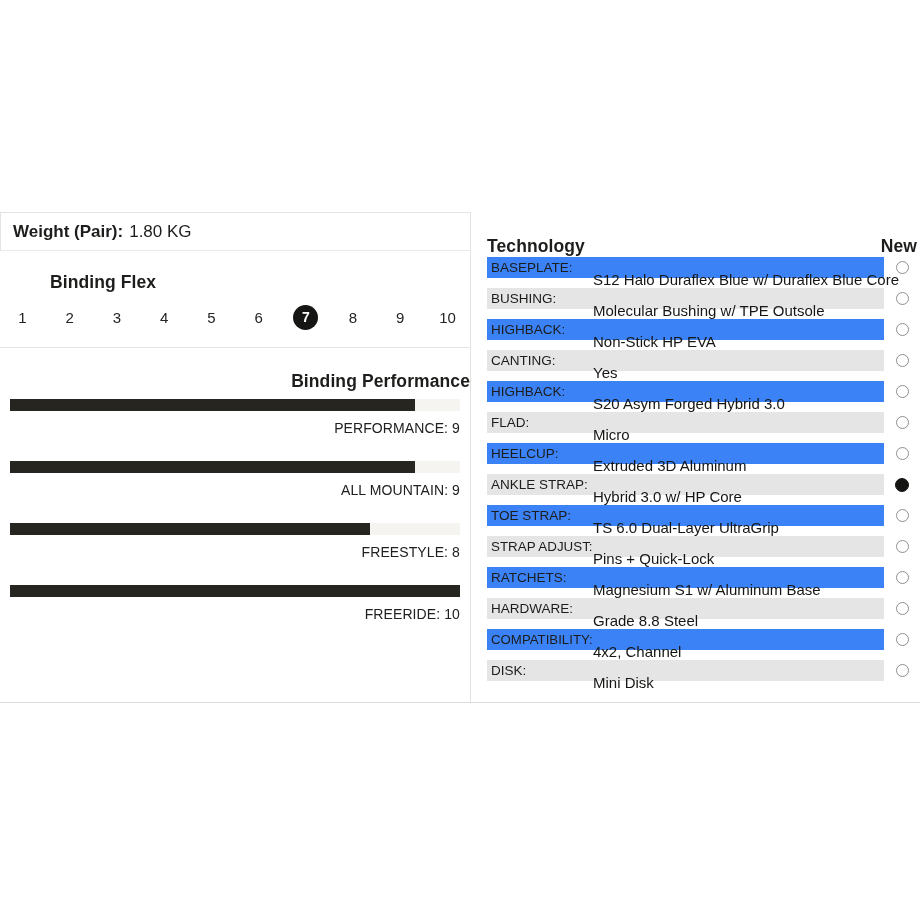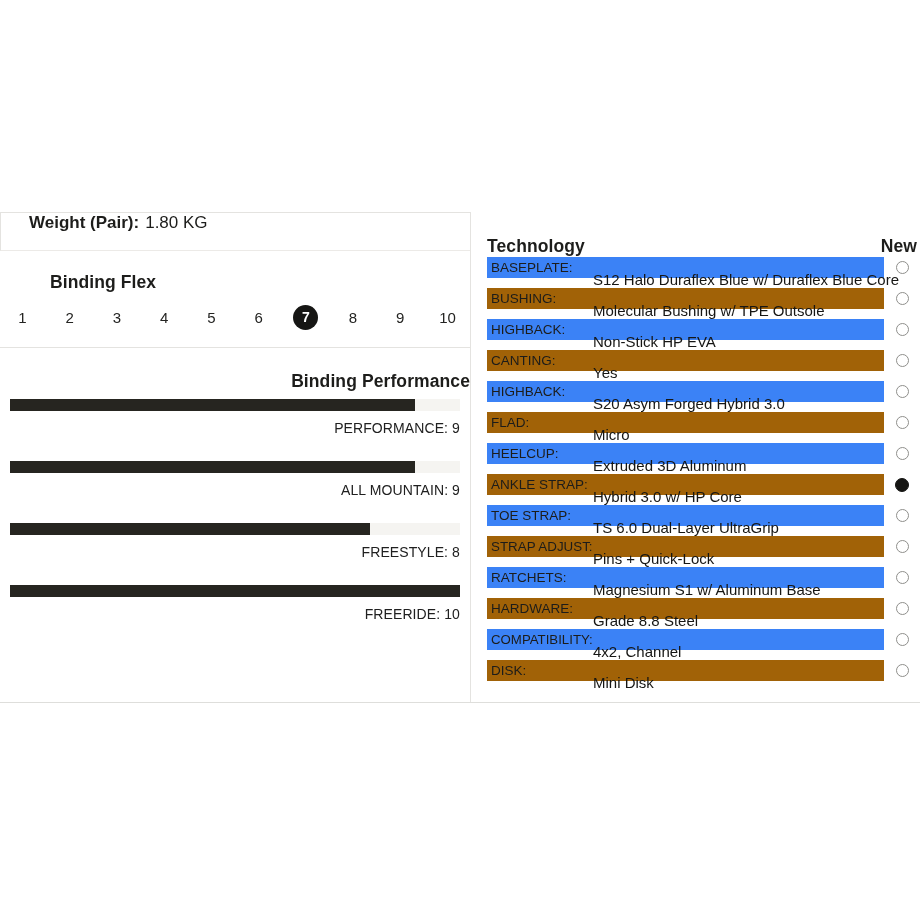--- a/index.html
+++ b/index.html
@@ -8,21 +8,21 @@
     width:920px; height:920px; position:relative; overflow:hidden;
     font-family:"Liberation Sans","DejaVu Sans",sans-serif;
     color:#1d1d1b;
     -webkit-font-smoothing:antialiased;
   }
   .band { position:absolute; left:0; top:212px; width:920px; height:490px; }
 
   
   .left-col { position:absolute; left:0; top:0; width:470px; height:490px; border-top:1px solid #e4e3e0; }
   .weight-row {
-    height:38px; display:flex; padding-left:28px;
+    height:38px; display:flex; align-items:center; padding-left:12px;
     border-bottom:1px solid #eceae7; border-left:1px solid #e4e3e0;
     font-size:17px;
   }
   .weight-row .lbl { font-weight:700; margin-right:6px; }
 
   .flex-section { height:97px; border-bottom:1px solid #e4e3e0; padding-top:21px; }
   .section-title { font-size:17.5px; font-weight:700; padding-left:12px; letter-spacing:.1px;margin-left:38px; }
   .flex-scale {
     width:450px; margin:12px 10px 0 10px;
     display:flex; justify-content:space-between; align-items:center;
@@ -49,21 +49,21 @@
     height:45px; display:flex; justify-content:space-between; align-items:flex-end;
     padding:9px 3px 0 16px;
   }
   .tech-title, .new-col-label { font-size:17.5px; font-weight:700; letter-spacing:.1px; }
   .tech-row { display:flex; align-items:center; height:21px; margin:0 0 10px 16px; }
   .row-body {
     width:397px; height:21px; display:flex; align-items:center;
     padding-left:4px; overflow:visible;
   }
   .row-body.shade-light { background:#3b82f6; }
-  .row-body.shade-dark  { background:#a16207; }
+  .row-body.shade-dark  { background:#e5e5e5; }
   .row-label {
     display:inline-block; width:102px; flex:0 0 102px;
     font-size:13.5px; white-space:nowrap; transform-origin:left center;
     color:#1c1c1a;
   }
   .row-value { font-size:15px; white-space:nowrap; color:#161614;margin-top:24px; }
   .row-radio {
     width:13px; height:13px; border-radius:50%;
     border:1.5px solid #8f8f8c; margin-left:12px; flex:0 0 auto;
   }

